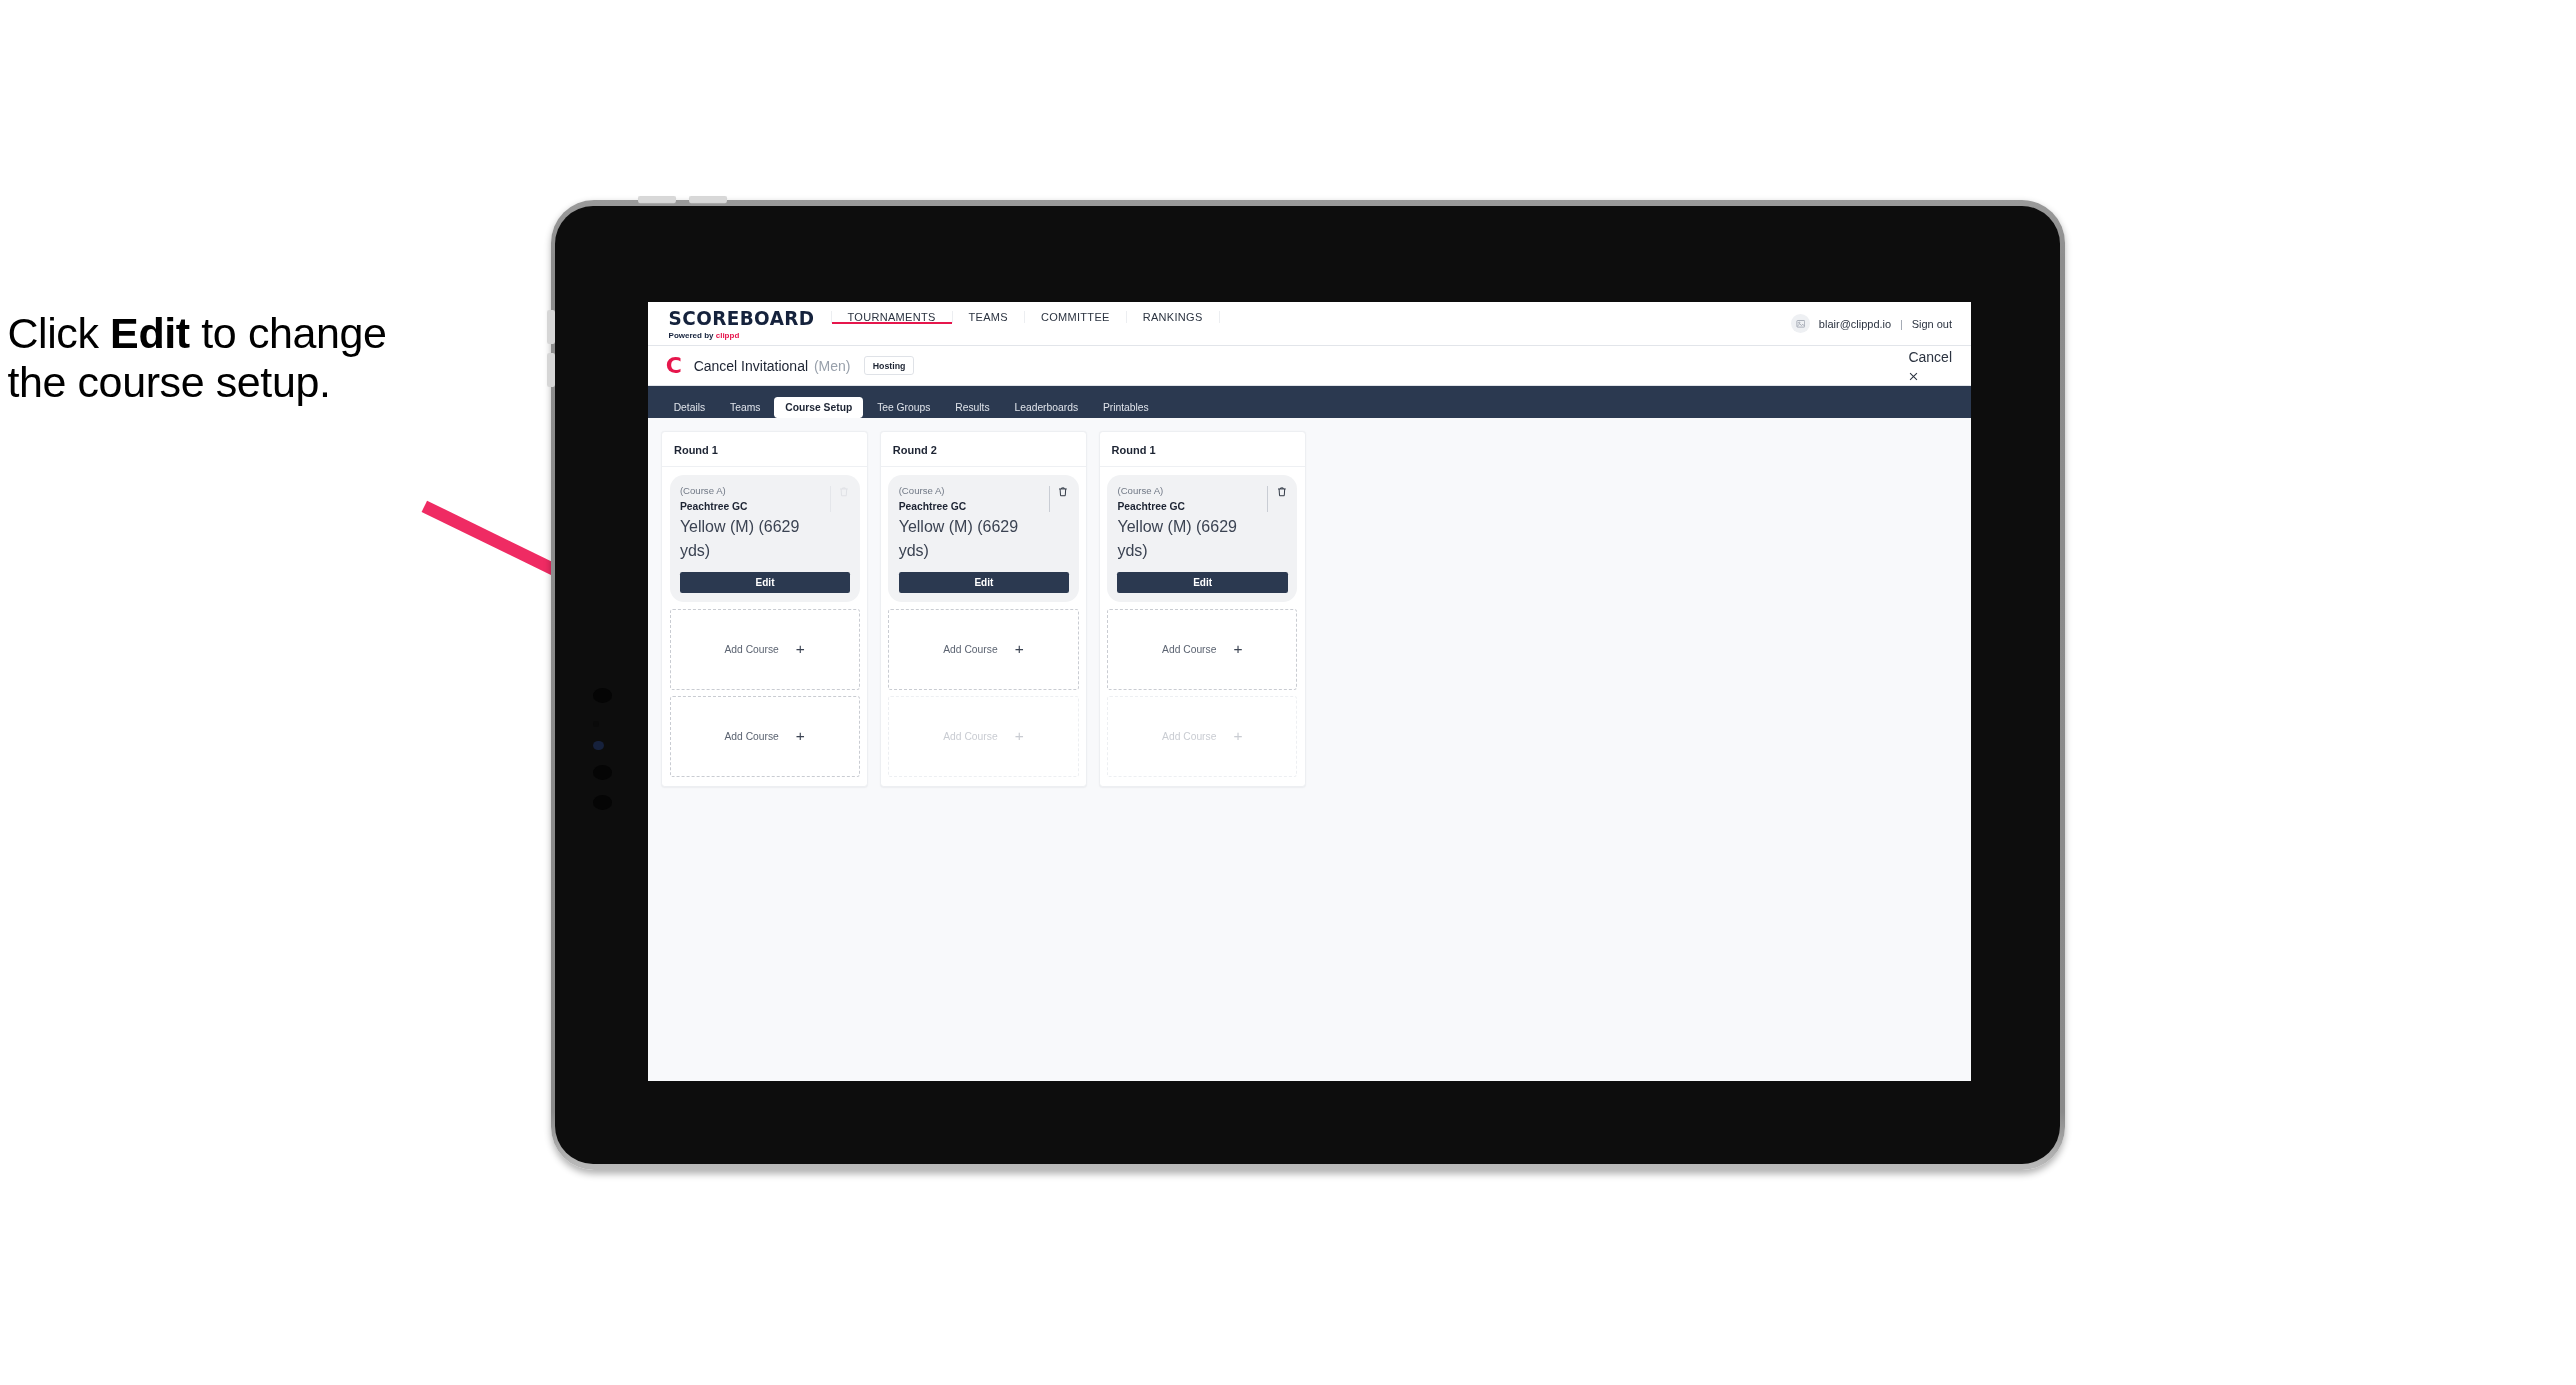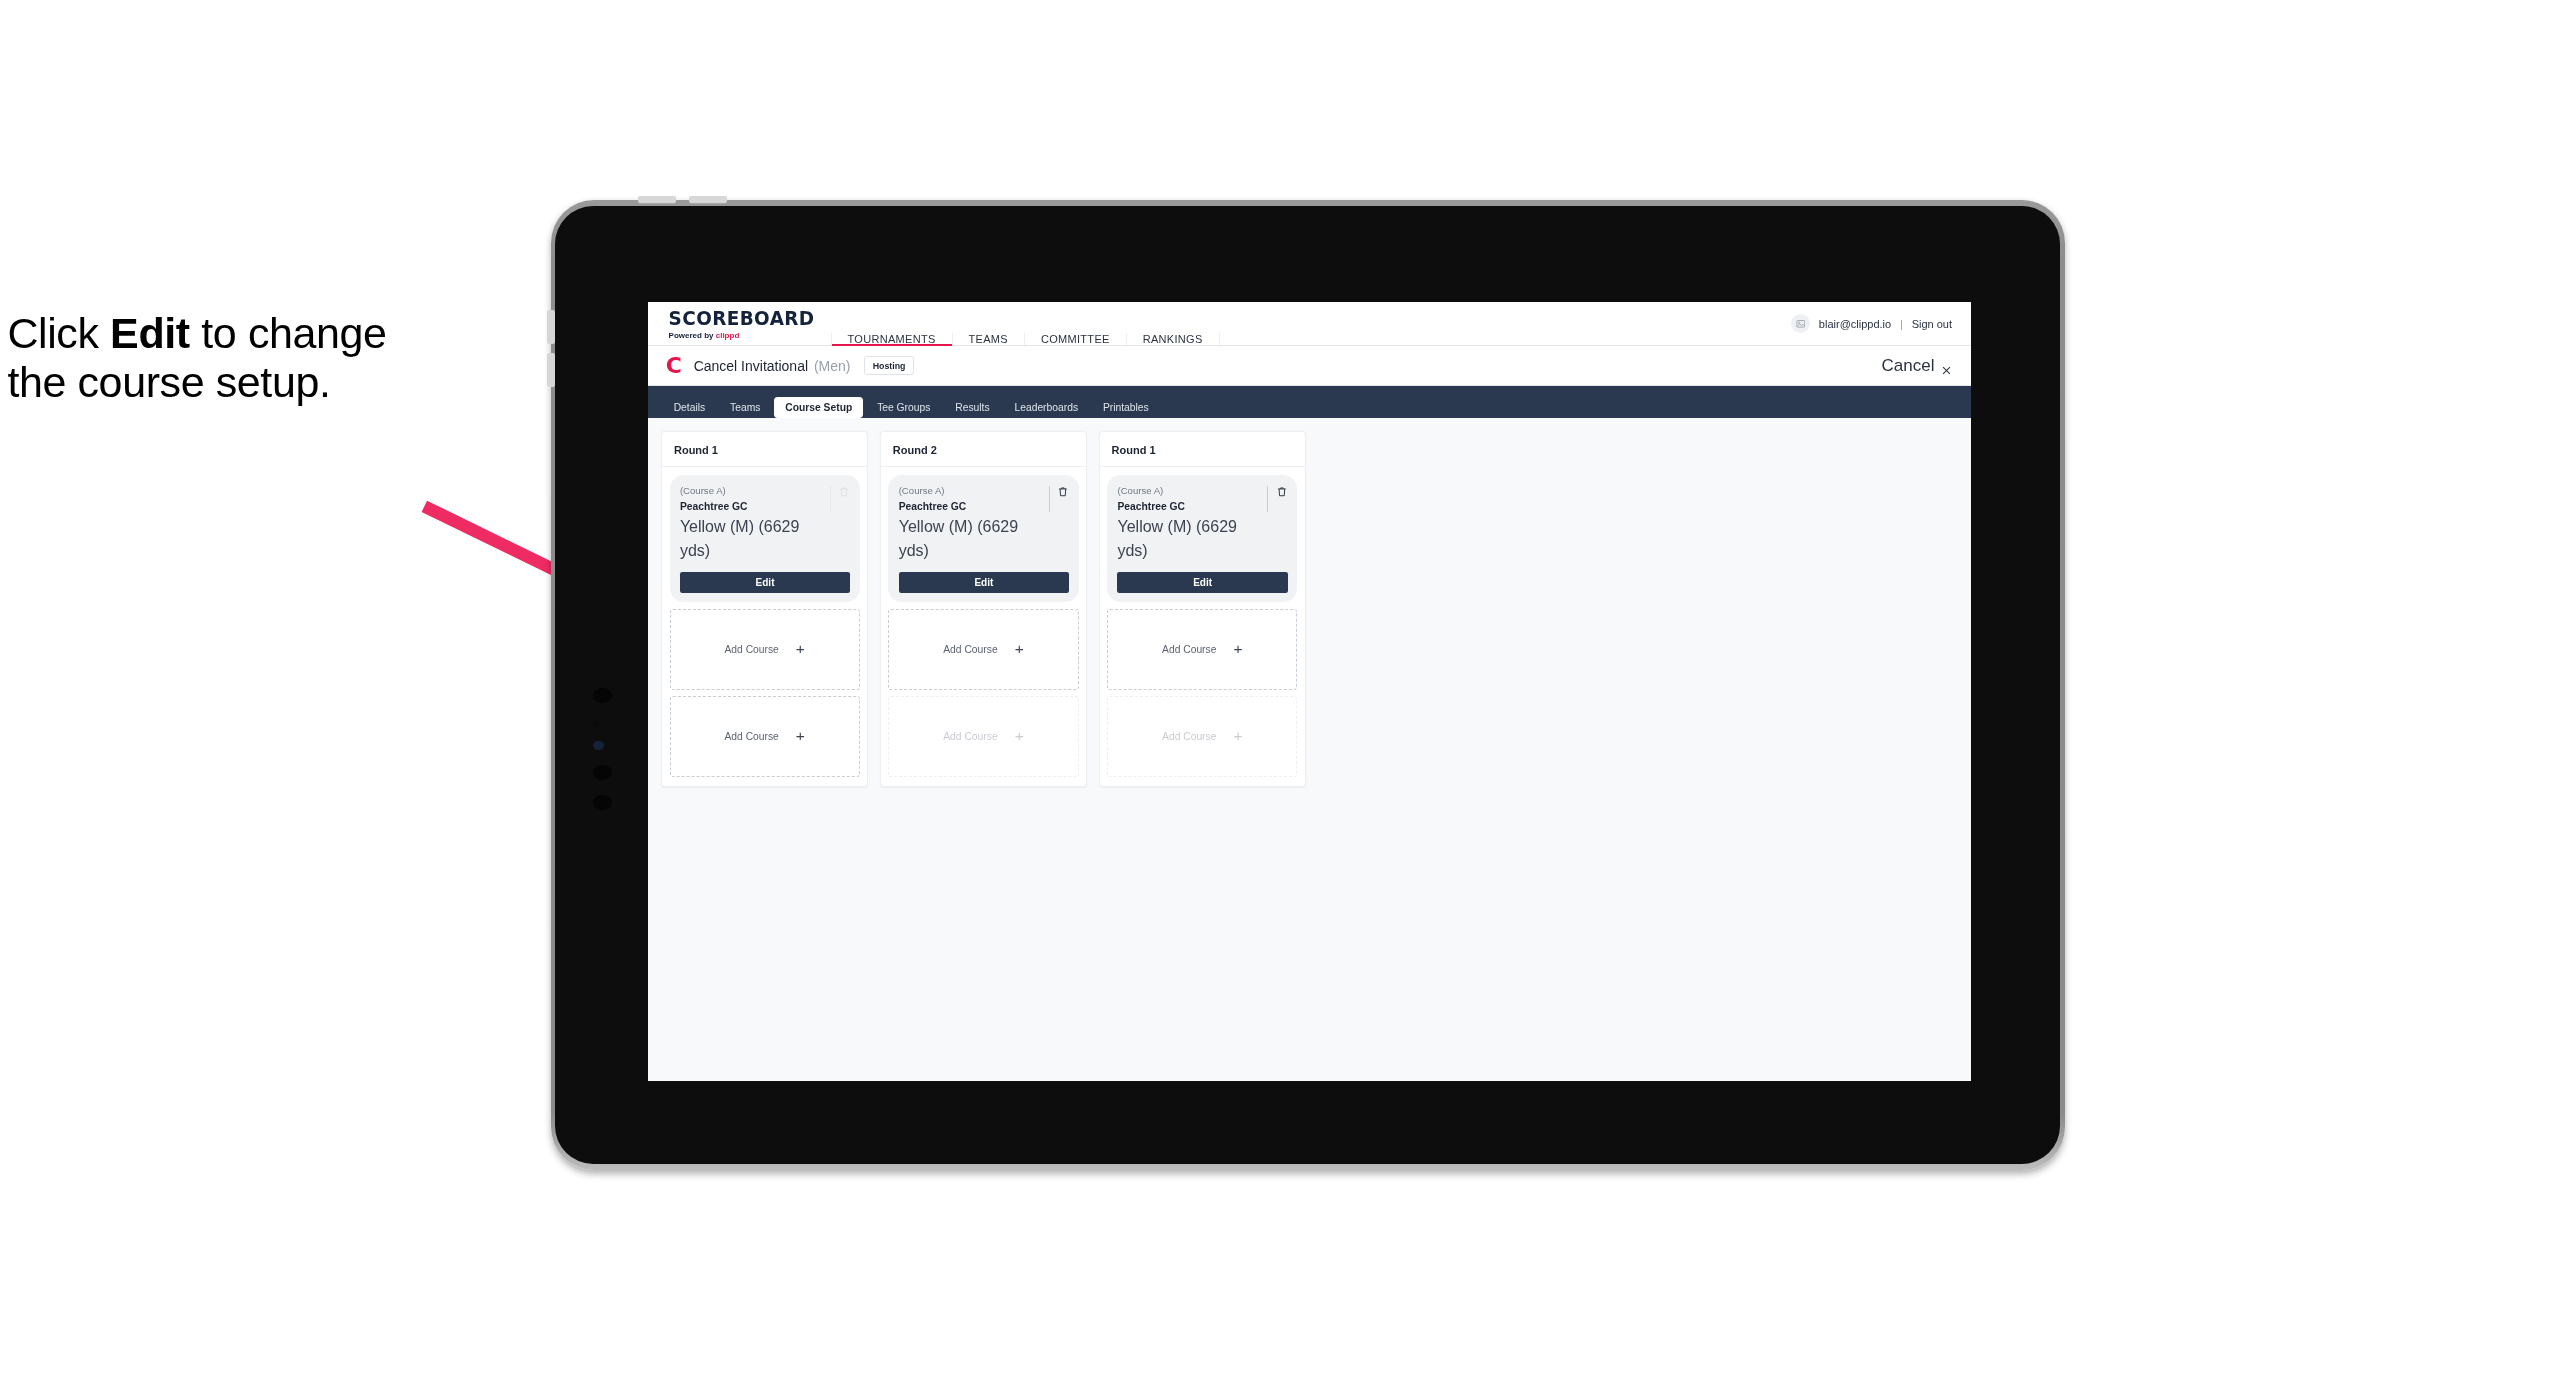--- a/index.html
+++ b/index.html
@@ -73,21 +73,21 @@
   .brand { display: flex; flex-direction: column; justify-content: center;
            padding: 0 16px 0 20.6px; }
   .brand-title {
     font-size: 18.4px; font-weight: 700; letter-spacing: 0.4px;
     color: #15223c; font-family: "DejaVu Sans", sans-serif;
     transform: scaleY(1.08); transform-origin: left center;
   }
   .brand-sub { font-size: 8px; color: #15223c; margin-top: 3.7px; font-weight: 600; }
   .brand-sub i { font-style: normal; color: #e6164c; font-weight: 700; }
 
-  .topnav { display: flex; align-items: flex-end; }
+  .topnav { display: flex; align-items: flex-start; margin-top: 9px; }
   .topnav-item {
     display: flex; align-items: center; padding: 0 16px;
     font-size: 11px; color: #2b3340; letter-spacing: 0.3px;
     position: relative; cursor: pointer;
     border-left: 0.7px solid #eceef1;
   }
   .topnav-item:last-child { border-right: 0.7px solid #eceef1; }
   .topnav-item.active::after {
     content: ""; position: absolute; left: 0; right: 0; bottom: -0.7px;
     height: 2.2px; background: #e6164c;
@@ -107,22 +107,22 @@
     padding: 0 19px 0 17.7px; border-bottom: 0.7px solid #e2e5ea;
   }
   .clogo { font-size: 22px; font-weight: 700; color: #e6164c; line-height: 1;
            font-family: "DejaVu Sans", sans-serif; margin-right: 11.8px; }
   .tour-name { font-size: 14px; color: #1d2433; }
   .tour-gender { font-size: 14px; color: #98a0ab; margin-left: 5.9px; }
   .hosting {
     margin-left: 13.2px; font-size: 8.8px; font-weight: 700; color: #1d2433;
     border: 0.7px solid #dfe2e7; border-radius: 2.9px; padding: 3.7px 8px; background: #fff;
   }
-  .cancel { margin-left: auto; display: flex; align-items: flex-end; gap: 6.6px;
-            font-size: 17px; color: #2b3340; cursor: pointer; }
+  .cancel { margin-left: auto; display: flex; align-items: flex-start; gap: 6.6px;
+            font-size: 14px; color: #2b3340; cursor: pointer; flex-direction: column; }
 
   
   .tabstrip {
     height: 32px; background: #2b3950; display: flex; align-items: flex-end;
     padding-left: 14.7px; gap: 2.9px;
   }
   .tab {
     font-size: 10.3px; color: #dfe3ea; padding: 5.2px 11px; border-radius: 3.7px; cursor: pointer;
   }
   .tab.active { background: #fff; color: #1d2433; font-weight: 600; }

